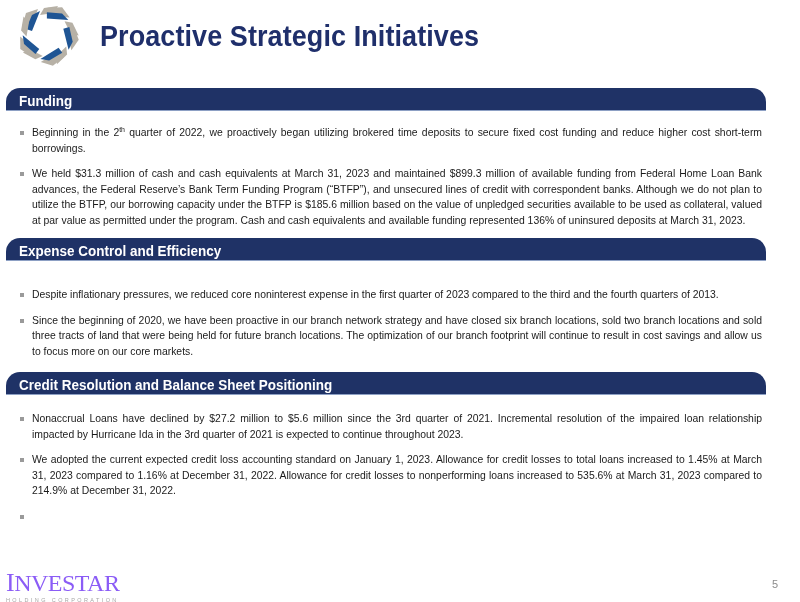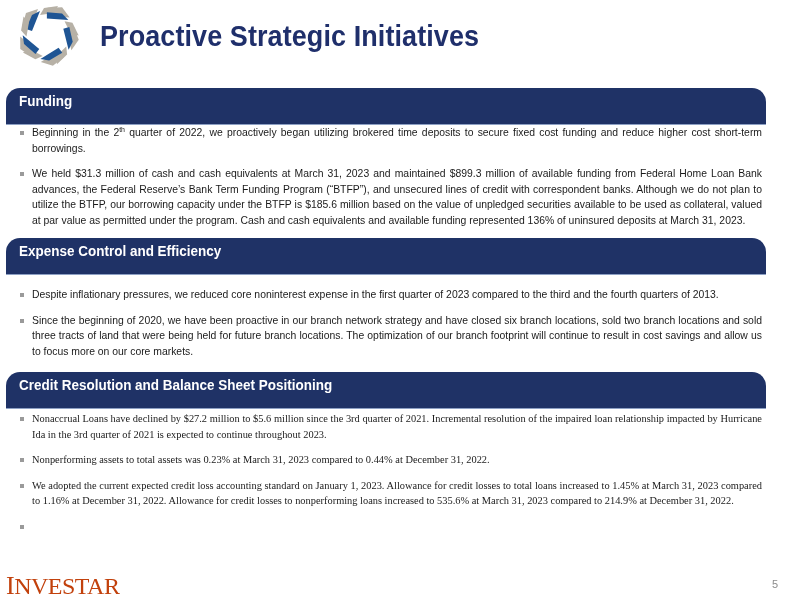--- a/index.html
+++ b/index.html
@@ -2,33 +2,33 @@
 <html><head>
 <meta charset="utf-8">
 <style>
   html, body { margin:0; padding:0; background:#ffffff; }
   body { width:800px; height:602px; position:relative; overflow:hidden;
          font-family:"Liberation Sans", sans-serif; color:#1a1a1a; }
   .logo { position:absolute; left:6px; top:4px; width:84px; height:62px; }
   .title { position:absolute; left:100px; top:20px; font-size:29px; font-weight:bold;
            color:#1f2f6b; letter-spacing:0.1px; transform:scaleX(0.93); transform-origin:left top;
            white-space:nowrap; }
-  .section-bar { position:absolute; left:6px; width:760px; height:37px; background:#1f3266;
+  .section-bar { position:absolute; left:6px; width:760px; height:23px; background:#1f3266;
                  border-top-left-radius:14px; border-top-right-radius:14px; box-sizing:border-box;
                  border-bottom:1px solid #8da0c4; }
   .section-bar span { position:absolute; left:13px; top:5px; color:#ffffff; font-weight:bold;
                       font-size:14.5px; transform:scaleX(0.93); transform-origin:left top; white-space:nowrap; }
   .bullets { position:absolute; left:20px; width:742px; margin:0; padding:0; list-style:none; }
   .bullets li { position:relative; padding-left:12px; font-size:10.4px; line-height:15.5px;
                 text-align:justify; margin-bottom:10px; transform:scaleX(1); }
   .bullets li .sq { position:absolute; left:0; top:6px; width:4px; height:4px; background:#9a9a9a; }
   .bullets li sup { font-size:7px; line-height:0; }
   .footer-logo { position:absolute; left:6px; top:570px; }
-  .footer-logo .brand { font-family:"Liberation Serif", serif; font-size:24px; color:#c2410c;
-                        letter-spacing:-0.5px; line-height:32px; white-space:nowrap; }
+  .footer-logo .brand { font-family:"Liberation Serif", serif; font-size:24px; color:#8b5cf6;
+                        letter-spacing:-0.5px; line-height:25px; white-space:nowrap; }
   .footer-logo .brand .big { font-size:26px; }
   .footer-logo .sub { font-size:5.5px; color:#a6a6a6; letter-spacing:2.4px; margin-top:1px; white-space:nowrap; }
   .page-num { position:absolute; left:772px; top:578px; font-size:11px; color:#8c8c8c; }
 </style>
 </head>
 <body>
 
 <div class="logo">
   <svg width="84" height="62" viewBox="0 0 84 62">
     <g transform="translate(42,31)">
@@ -86,26 +86,26 @@
     <span class="sq"></span><span>Despite inflationary pressures, we reduced core noninterest expense in the first quarter of 2023 compared to the third and the fourth quarters of 2013.</span>
   </li>
   <li>
     <span class="sq"></span><span>Since the beginning of 2020, we have been proactive in our branch network strategy and have closed six branch locations, sold two branch locations and sold three tracts of land that were being held for future branch locations. The optimization of our branch footprint will continue to result in cost savings and allow us to focus more on our core markets.</span>
   </li>
 </ul>
 
 <div class="section-bar" style="top:372px;text-align:center;">
   <span>Credit Resolution and Balance Sheet Positioning</span>
 </div>
-<ul class="bullets" style="top:411px;font-family:Liberation Serif, serif;">
+<ul class="bullets" style="top:411px;">
   <li>
     <span class="sq"></span><span>Nonaccrual Loans have declined by $27.2 million to $5.6 million since the 3rd quarter of 2021. Incremental resolution of the impaired loan relationship impacted by Hurricane Ida in the 3rd quarter of 2021 is expected to continue throughout 2023.</span>
   </li>
   <li>
-    <span class="sq"></span><span>Nonperforming assets to total assets was 0.23% at March 31, 2023 compared to 0.44% at December 31, 2022.</span>
+    <span class="sq"></span>
   </li>
   <li>
     <span class="sq"></span><span>We adopted the current expected credit loss accounting standard on January 1, 2023. Allowance for credit losses to total loans increased to 1.45% at March 31, 2023 compared to 1.16% at December 31, 2022. Allowance for credit losses to nonperforming loans increased to 535.6% at March 31, 2023 compared to 214.9% at December 31, 2022.</span>
   </li>
   <li>
     <span class="sq"></span>
   </li>
 </ul>
 
 <div class="footer-logo">

